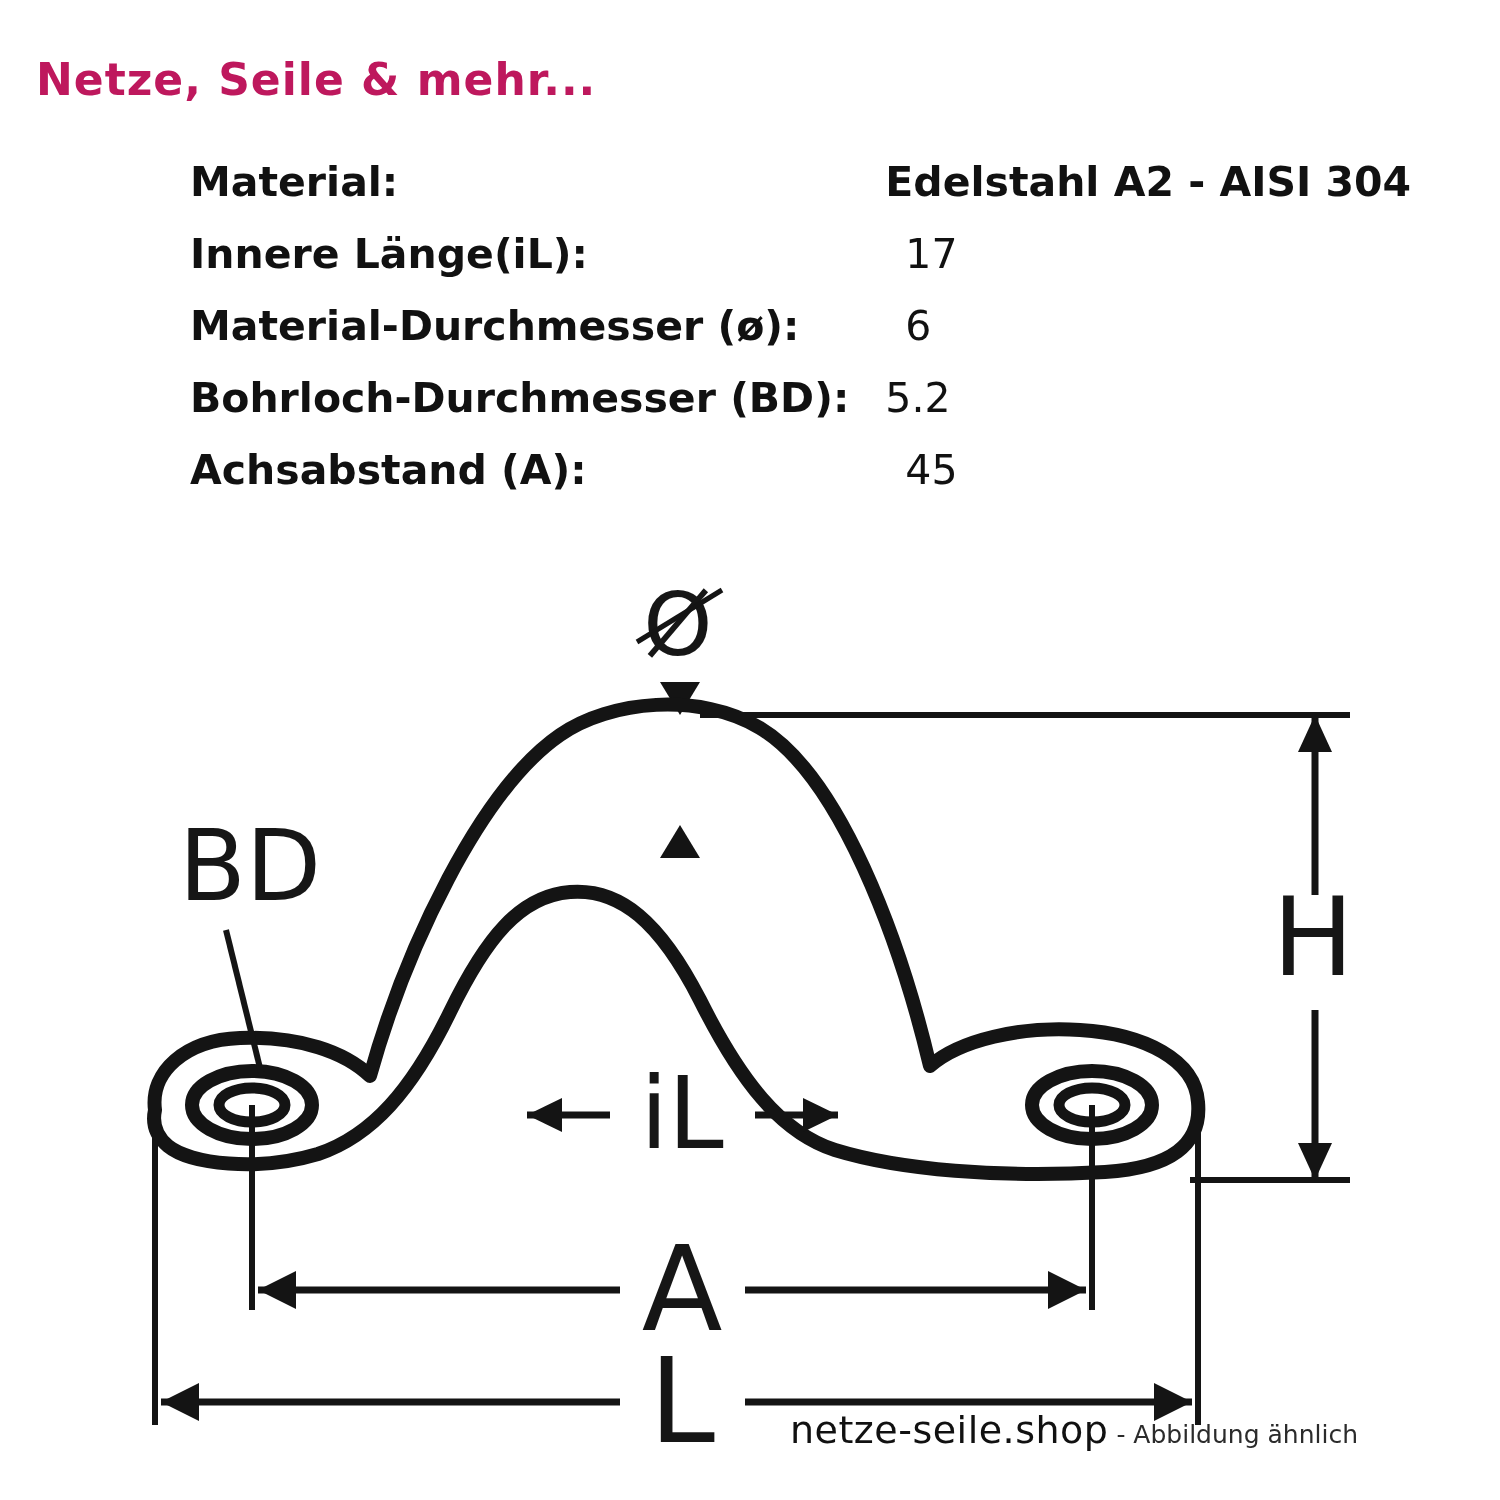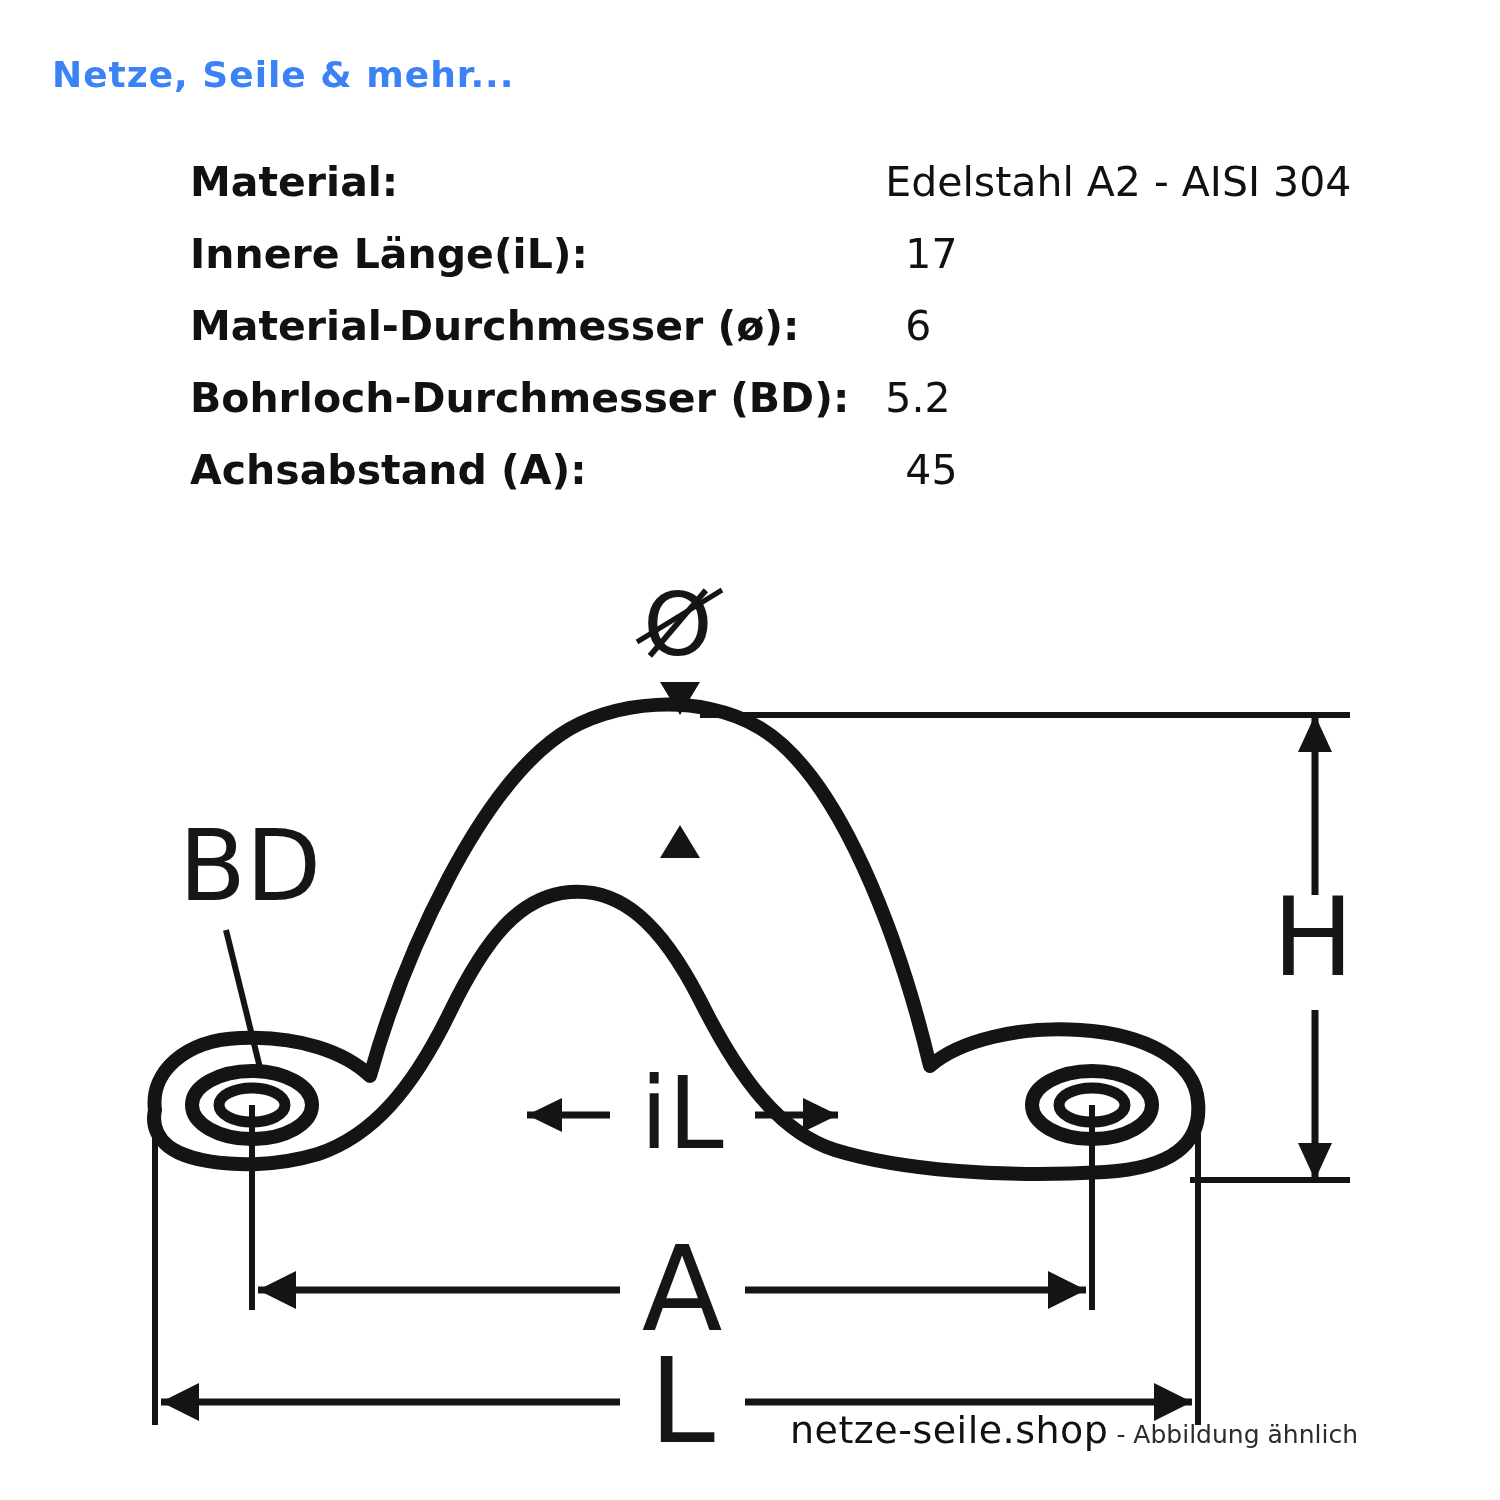--- a/index.html
+++ b/index.html
@@ -13,27 +13,27 @@
     width: 1500px;
     height: 1500px;
     background: #ffffff;
     font-family: "DejaVu Sans", sans-serif;
     overflow: hidden;
   }
 
   
   .brand-title {
     position: absolute;
-    left: 52px;
+    left: 36px;
     top: 54px;
     font-family: "DejaVu Sans", sans-serif;
-    font-size: 36px;
+    font-size: 44px;
     font-weight: bold;
     letter-spacing: 1px;
-    color: #3b82f6;
+    color: #be185d;
     white-space: nowrap;
   }
 
   
   .spec-table {
     position: absolute;
     left: 190px;
     top: 158px;
     border-collapse: collapse;
   }
@@ -47,21 +47,21 @@
   .spec-label {
     font-weight: bold;
     padding-right: 26px !important;
   }
   .spec-value {
     font-weight: normal;
     text-align: left;
     padding-left: 10px !important;
   }
   .spec-value.material {
-    font-weight: normal;
+    font-weight: bold;
     margin-top: 24px;
   }
   .spec-row-indent .spec-value {
     padding-left: 30px !important;
   }
 
   
   #drawing {
     position: absolute;
     left: 0;

